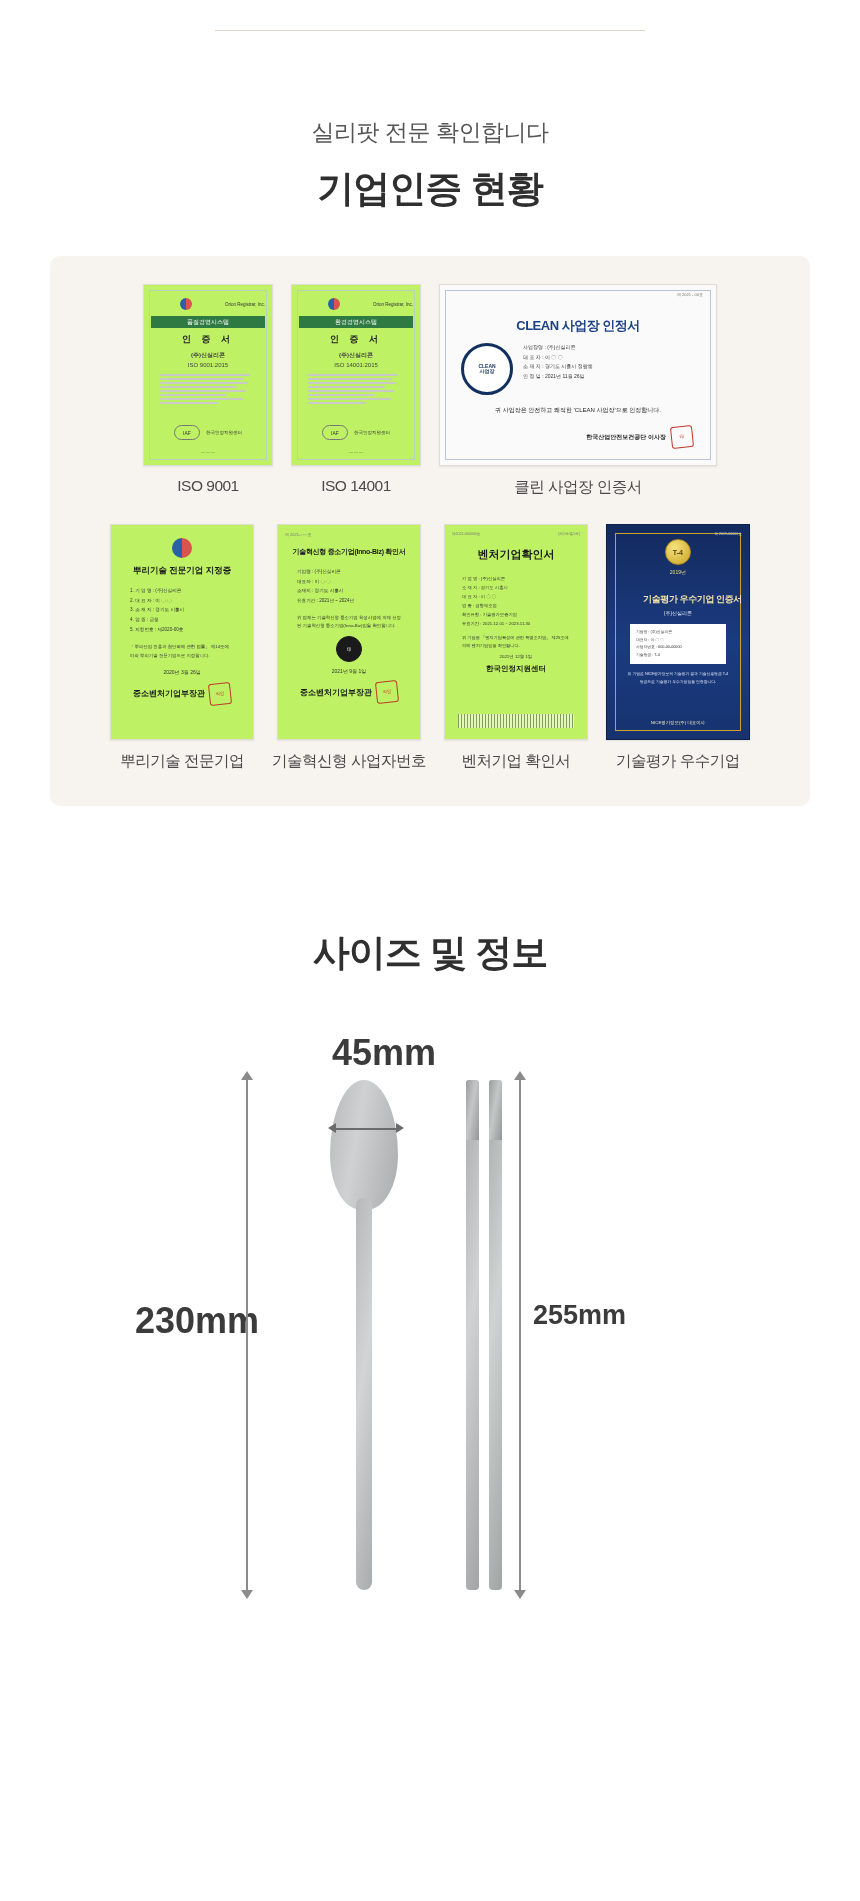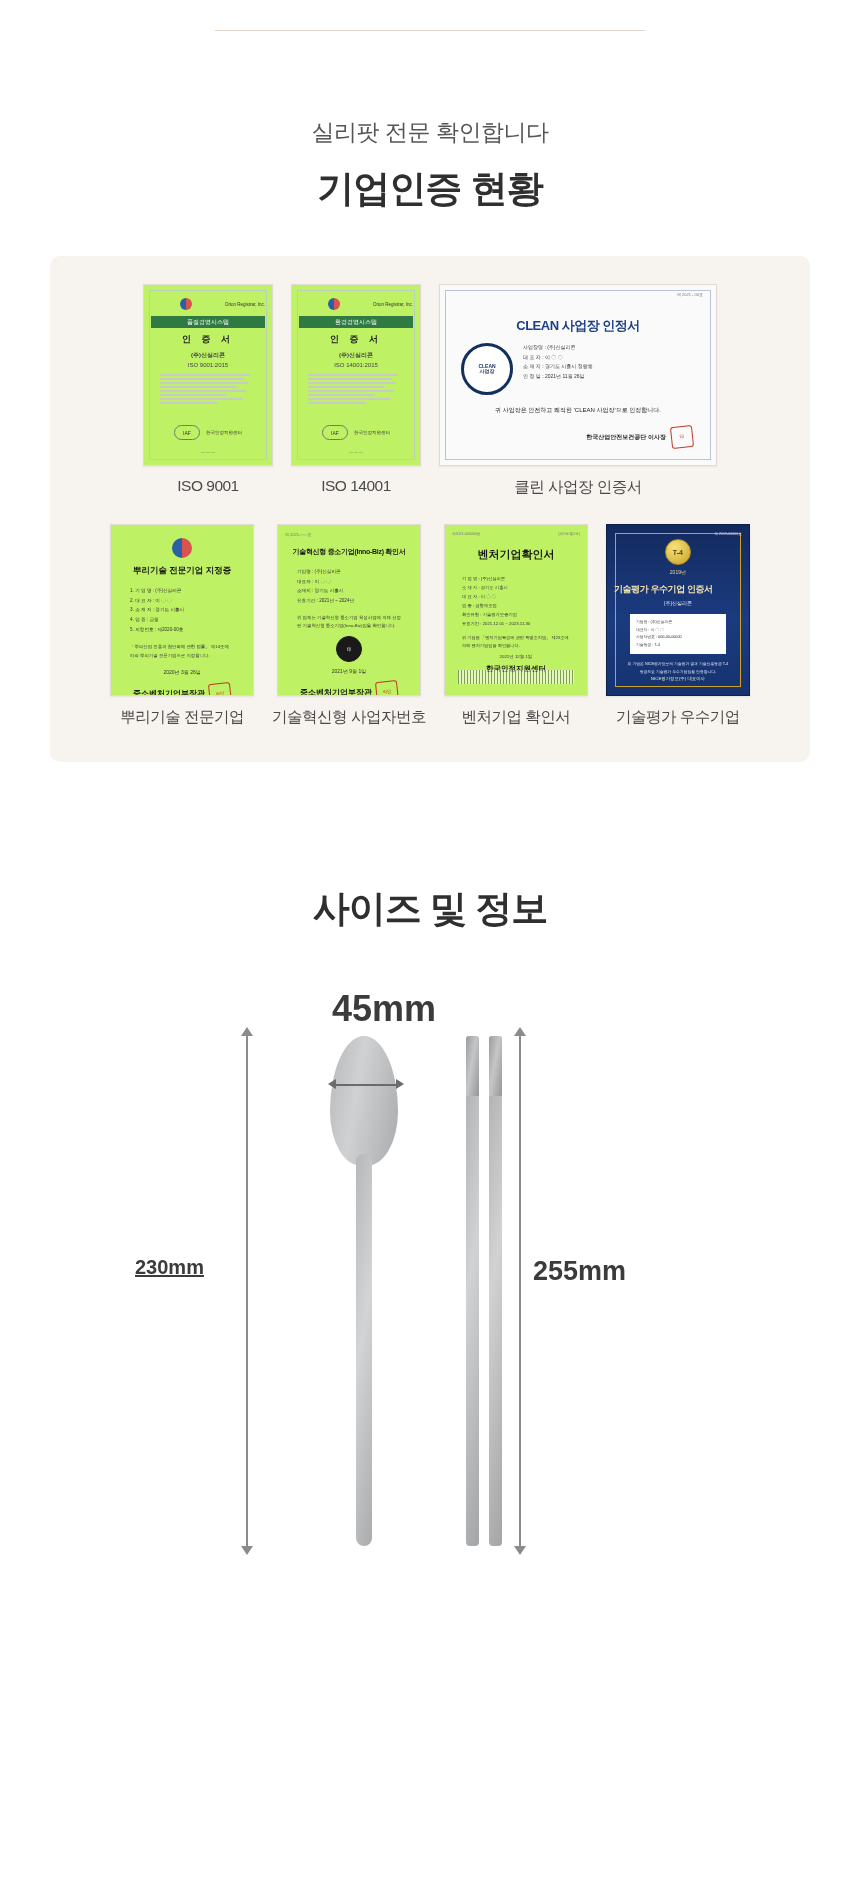--- a/index.html
+++ b/index.html
@@ -83,21 +83,21 @@
 
   .doc {
     background: #bef264;
     border: 1px solid #e0dbd5;
     box-shadow: 0 1px 2px rgba(0,0,0,.07);
     overflow: hidden;
     position: relative;
   }
   .doc.portrait { width: 130px; height: 182px; }
   .doc.wide     { width: 278px; height: 182px; }
-  .doc.p2       { width: 144px; height: 172px; }
+  .doc.p2       { width: 144px; height: 216px; }
 
   
   .ln { background: #b9b9b9; height: 2px; border-radius: 1px; }
   .ln.sm { height: 1.5px; background: #c9c9c9; }
 
   .doc-inner { position: absolute; inset: 7px; }
   .doc-border {
     position: absolute; inset: 5px;
     border: 1px solid #cfd6cb;
   }
@@ -177,21 +177,21 @@
   }
 
   .label-45 {
     position: absolute;
     left: 332px; top: 4px;
     font-size: 36px; font-weight: bold; color: #3b3b3b;
   }
   .label-230 {
     position: absolute;
     left: 135px; top: 272px;
-    font-size: 20px; font-weight: bold; color: #3b3b3b; text-decoration: underline;
+    font-size: 36px; font-weight: bold; color: #3b3b3b;
   }
   .label-255 {
     position: absolute;
     left: 533px; top: 272px;
     font-size: 27px; font-weight: bold; color: #3b3b3b;
   }
 
   
   .spoon {
     position: absolute;
@@ -449,21 +449,21 @@
 
     <div class="cert-item">
       <div class="doc p2" style="background:linear-gradient(#132a5e,#1b3b80 55%,#16336f);border-color:#0e2049;">
         <div style="position:absolute;inset:8px;border:1px solid #c9a227;"></div>
         <div class="doc-inner">
           <div style="font-size:3.6px;color:#cfd8ef;text-align:right;">제 2019-00000호</div>
           <div style="display:flex;justify-content:center;margin-top:3px;">
             <div class="gold-badge">T-4</div>
           </div>
           <div style="text-align:center;margin-top:4px;font-size:5px;color:#f0d98a;">2019년</div>
-          <div style="text-align:left;margin-top:8px;font-size:9px;font-weight:bold;color:#f3e3ab;letter-spacing:-0.4px;">기술평가 우수기업 인증서</div>
+          <div style="text-align:right;margin-top:18px;font-size:9px;font-weight:bold;color:#f3e3ab;letter-spacing:-0.4px;">기술평가 우수기업 인증서</div>
           <div style="text-align:center;margin-top:4px;font-size:5px;color:#e9eefb;">(주)신실리콘</div>
           <div style="margin:8px 16px 0 16px;background:#fff;padding:5px 6px;">
             <div style="font-size:3.8px;color:#333;line-height:2;">기업명 : (주)신실리콘</div>
             <div style="font-size:3.8px;color:#333;line-height:2;">대표자 : 이 〇 〇</div>
             <div style="font-size:3.8px;color:#333;line-height:2;">사업자번호 : 000-00-00000</div>
             <div style="font-size:3.8px;color:#333;line-height:2;">기술등급 : T-4</div>
           </div>
           <div style="margin:7px 12px 0 12px;font-size:3.8px;color:#e6ecfa;line-height:1.9;text-align:center;">위 기업은 NICE평가정보의 기술평가 결과 기술신용등급 T-4등급으로 기술평가 우수기업임을 인증합니다.</div>
           <div style="position:absolute;bottom:7px;left:0;right:0;text-align:center;font-size:4.4px;color:#f0e6c0;">NICE평가정보(주) 대표이사</div>
         </div>

